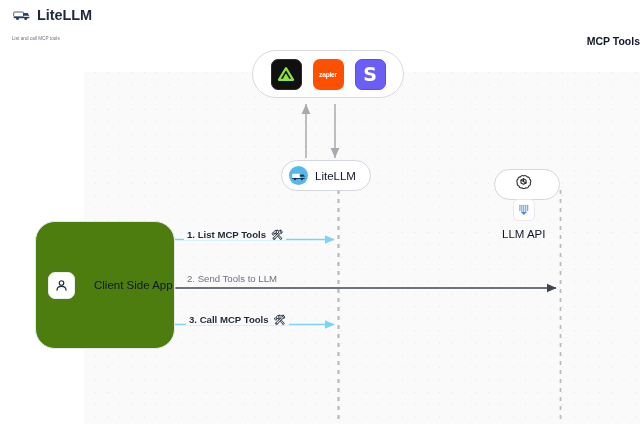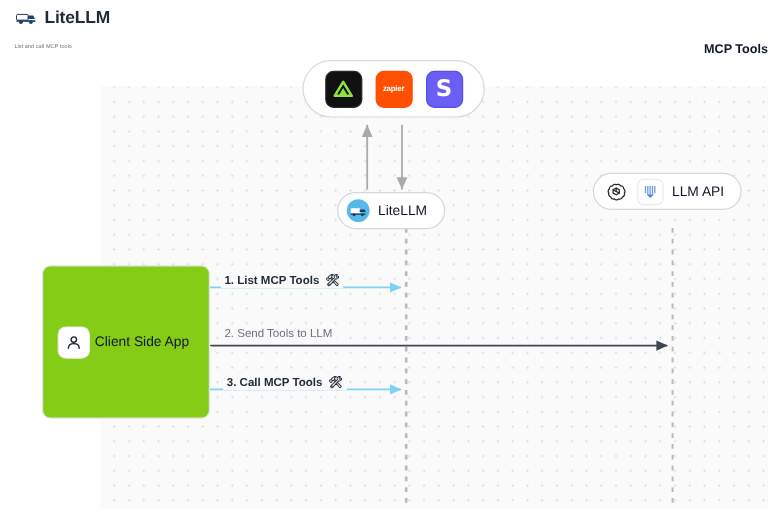--- a/index.html
+++ b/index.html
@@ -174,21 +174,21 @@
     padding: 0 14px 0 7px;
     z-index: 22;
   }
   .pill-label {
     font-size: 11.5px;
     font-weight: 500;
     color: #111827;
     white-space: nowrap;
   }
   #pill-litellm { left: 281px; top: 160px; }
-  #pill-llmapi  { left: 494px; top: 144px; }
+  #pill-llmapi  { left: 494px; top: 169px; flex-direction: column; }
 
   .avatar-circle {
     width: 19px; height: 19px;
     border-radius: 50%;
     background: #56b8e8;
     display: flex; align-items: center; justify-content: center;
     flex: 0 0 auto;
     overflow: hidden;
   }
   .icon-tile {
@@ -201,27 +201,27 @@
   }
   .icon-tile.plain { border-color: transparent; }
 
   
   .client-box {
     position: absolute;
     left: 35px; top: 221px;
     width: 140px; height: 128px;
     box-sizing: border-box;
     border: 1.1px solid #e6e7ea;
-    border-radius: 7px;
-    background: #84cc16;
+    border-radius: 20px;
+    background: #4d7c0f;
     z-index: 22;
     display: flex;
     align-items: center;
     padding-left: 12px;
-    gap: 4px;
+    gap: 19px;
   }
   .client-icon {
     width: 25px; height: 25px;
     border-radius: 7px;
     background: #ffffff;
     border: 1px solid #ebecef;
     display: flex; align-items: center; justify-content: center;
     flex: 0 0 auto;
   }
   .client-label {

